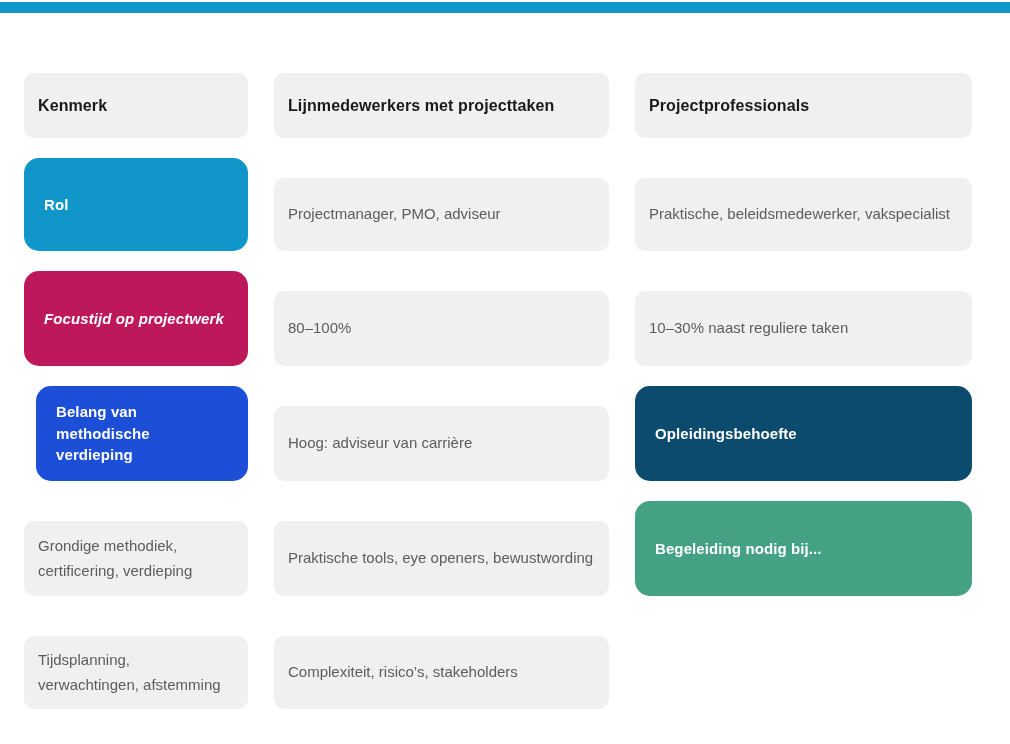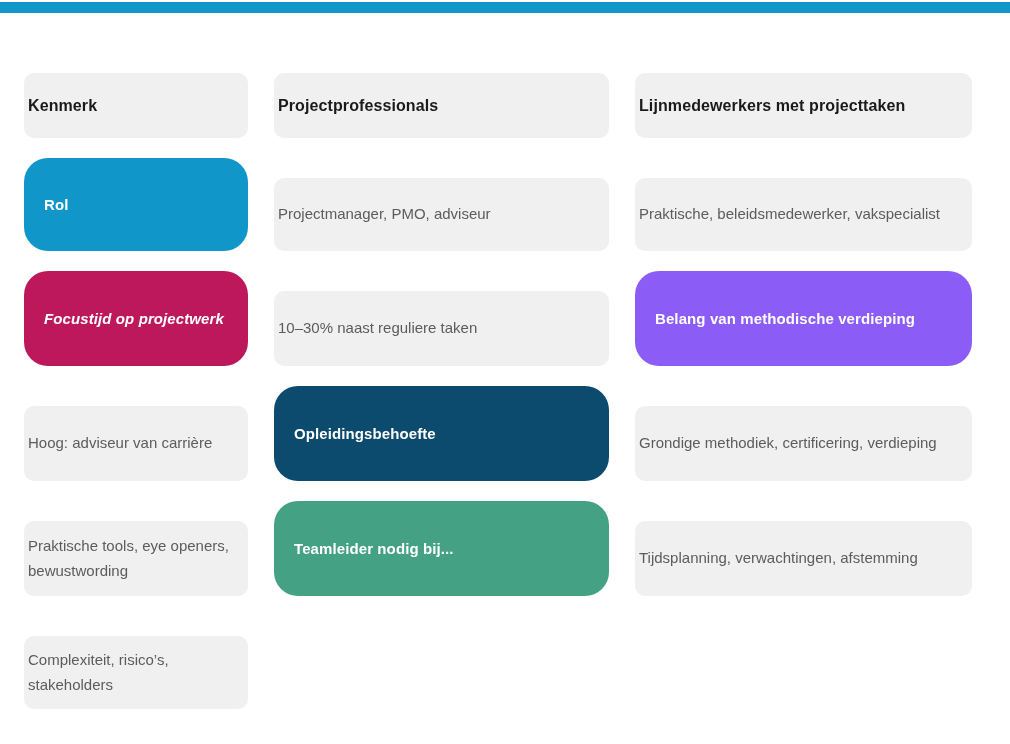--- a/index.html
+++ b/index.html
@@ -26,70 +26,71 @@
     grid-template-columns: 224px 335px 337px;
     grid-template-rows: 85px 93px 95px 95px 95px 93px;
     column-gap: 26px;
     row-gap: 20px;
   }
   .cell {
     background: #f0f0f0;
     border-radius: 10px;
     display: flex;
     align-items: center;
-    padding: 0 4px;
+    padding: 0 14px;
     box-sizing: border-box;
     margin-top: 20px;
   }
   .cell.header {
     font-weight: bold;
     font-size: 16px;
     color: #1a1a1a;
     letter-spacing: 0.1px;
   }
   .cell.body {
     font-size: 15px;
     color: #5c5c5c;
     line-height: 1.65;
   }
   .label-card {
-    border-radius: 24px;
+    border-radius: 15px;
     display: flex;
     align-items: center;
     padding: 0 20px;
     box-sizing: border-box;
     color: #ffffff;
     font-weight: bold;
     font-size: 15px;
     line-height: 1.45;
     letter-spacing: 0.1px;
   }
 </style>
 </head>
 <body>
 
 <div class="topbar" style="background-color: rgb(17, 150, 201);"></div>
 
 <div class="grid">
 
   <div class="cell header">Kenmerk</div>
+  <div class="cell header">Lijnmedewerkers met projecttaken</div>
   <div class="cell header">Projectprofessionals</div>
-  <div class="cell header">Lijnmedewerkers met projecttaken</div>
 
   <div class="label-card" style="background-color: rgb(17, 150, 201);">Rol</div>
   <div class="cell body">Projectmanager, PMO, adviseur</div>
   <div class="cell body">Praktische, beleidsmedewerker, vakspecialist</div>
 
   <div class="label-card" style="background-color: #be185d; font-style: italic;">Focustijd op projectwerk</div>
+  <div class="cell body">80–100%</div>
   <div class="cell body">10–30% naast reguliere taken</div>
 
-  <div class="label-card" style="background-color: #8b5cf6;">Belang van methodische verdieping</div>
+  <div class="label-card" style="background-color: #1d4ed8; margin-left: 12px;">Belang van methodische verdieping</div>
   <div class="cell body">Hoog: adviseur van carrière</div>
 
   <div class="label-card" style="background-color: #0c4a6e;">Opleidingsbehoefte</div>
   <div class="cell body">Grondige methodiek, certificering, verdieping</div>
   <div class="cell body">Praktische tools, eye openers, bewustwording</div>
 
-  <div class="label-card" style="background-color: rgb(69, 161, 131);">Teamleider nodig bij...</div>
+  <div class="label-card" style="background-color: rgb(69, 161, 131);">Begeleiding nodig bij...</div>
   <div class="cell body">Tijdsplanning, verwachtingen, afstemming</div>
   <div class="cell body">Complexiteit, risico’s, stakeholders</div>
 
 </div>
 
 </body></html>

